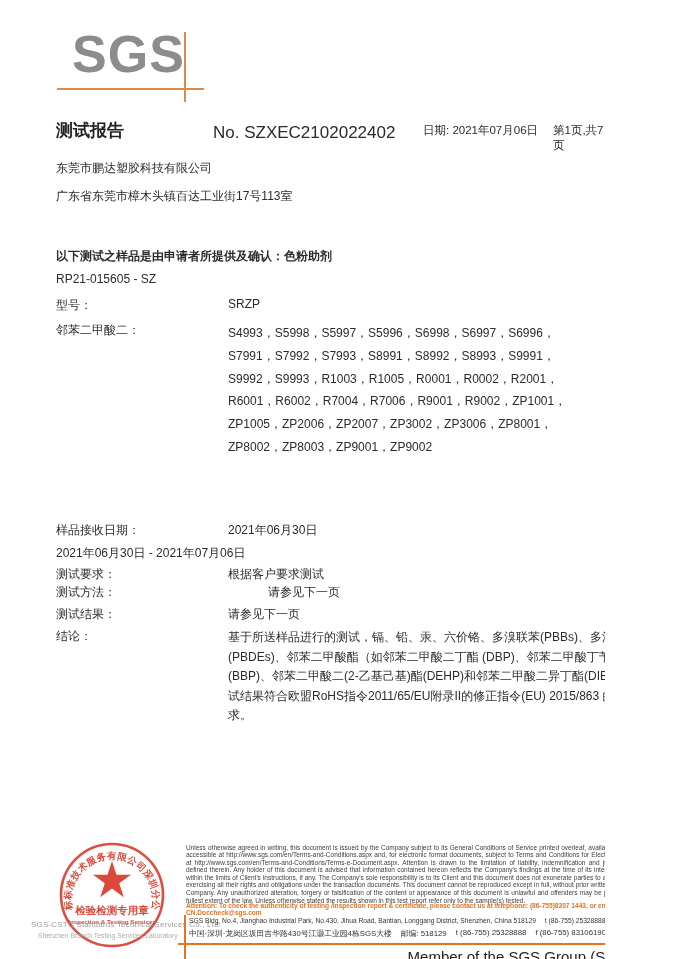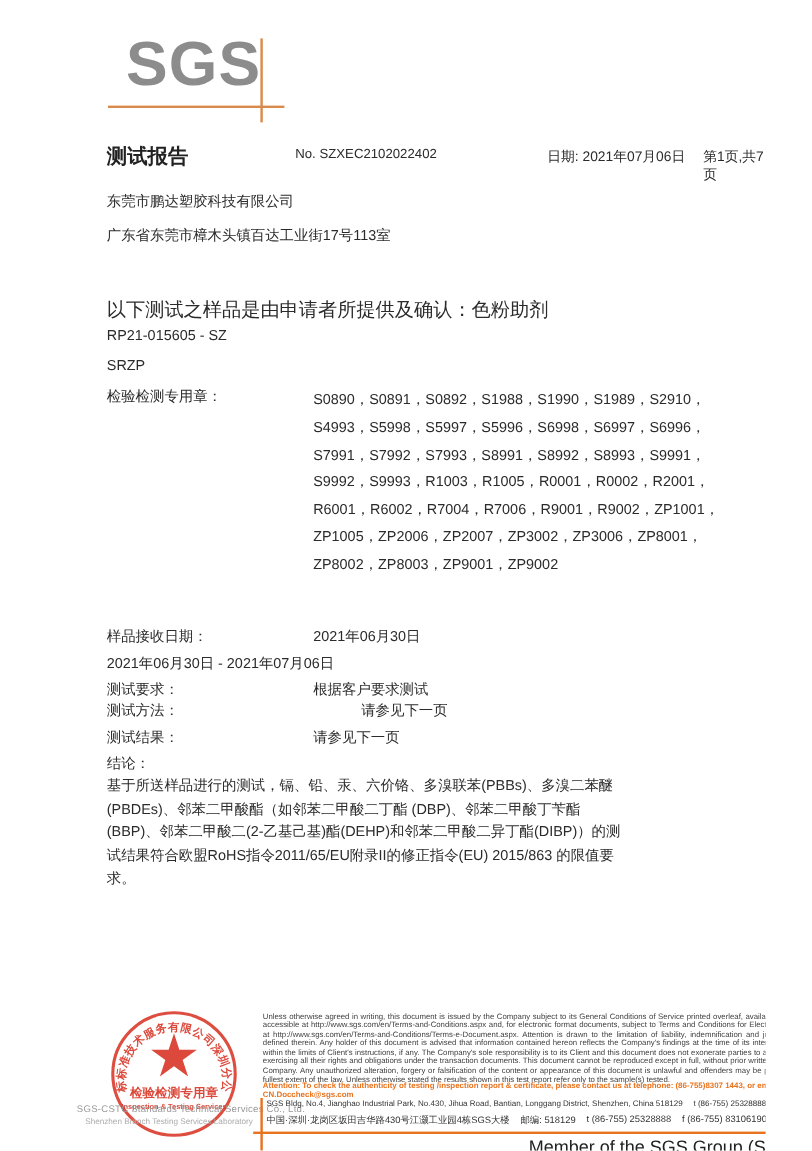--- a/index.html
+++ b/index.html
@@ -1,47 +1,47 @@
 <!DOCTYPE html>
 <html><head>
 <meta charset="utf-8">
 <style>
   html,body{margin:0;padding:0;background:#ffffff;}
   .page{
     position:relative;width:605px;height:959px;background:#ffffff;
     font-family:"Liberation Sans","DejaVu Sans",sans-serif;
-    color:#2b2b2b;overflow:hidden;margin-left:33px;
+    color:#2b2b2b;overflow:hidden;
   }
   
   .logo-text{
     position:absolute;left:72px;top:28px;
     font-family:"Liberation Sans",sans-serif;
     font-weight:700;font-size:52px;line-height:1;
     color:#8c8c8c;letter-spacing:1px;
   }
   .logo-hline{position:absolute;left:57px;top:88px;width:147px;height:2px;background:#d98a4d;}
   .logo-vline{position:absolute;left:184px;top:32px;width:2px;height:70px;background:#d98a4d;}
   
   .title{position:absolute;left:56px;top:119px;font-size:17px;font-weight:700;color:#222;text-align:center;}
-  .report-no{position:absolute;left:213px;top:123px;font-size:11px;}
+  .report-no{position:absolute;left:213px;top:123px;font-size:17px;}
   .report-date{position:absolute;left:423px;top:123px;font-size:11.5px;}
   .page-info{position:absolute;left:553px;top:123px;font-size:11.5px;}
   .company-name{position:absolute;left:56px;top:160px;font-size:12px;}
   .company-address{position:absolute;left:56px;top:188px;font-size:12px;}
   
-  .intro{position:absolute;left:56px;top:248px;font-size:16px;}
+  .intro{position:absolute;left:56px;top:248px;font-size:12px;font-weight:bold;}
   .row{position:absolute;left:56px;display:flex;font-size:12px;}
   .row .lbl{width:172px;flex:none;}
   .row .val{flex:1;}
   .r-job{top:272px;} .r-model{top:297px;}
   .r-refs{top:322px;}
   .ref-lines div{line-height:22.8px;}
   .r-received{top:522px;align-items:flex-end;} .r-period{top:545px;} .r-req{top:566px;}
   .r-method{top:584px;gap:40px;} .r-result{top:606px;}
-  .r-conclusion{top:628px;flex-direction:column;}
+  .r-conclusion{top:628px;}
   .r-conclusion .val{width:428px;line-height:19.5px;}
   
   .stamp{position:absolute;left:46px;top:840px;width:132px;height:112px;}
   .org-en1{position:absolute;left:31px;top:920px;font-size:8px;color:#9b9b9b;letter-spacing:0.2px;}
   .org-en2{position:absolute;left:38px;top:932px;font-size:6.8px;color:#ababab;}
   .disclaimer{
     position:absolute;left:186px;top:837px;width:469px;
     font-size:6.5px;line-height:7.6px;text-align:justify;color:#3d3d3d;
   }
   .attention{
@@ -70,27 +70,27 @@
   <div class="company-name">东莞市鹏达塑胶科技有限公司</div>
   <div class="company-address">广东省东莞市樟木头镇百达工业街17号113室</div>
 
   <div class="intro">以下测试之样品是由申请者所提供及确认：色粉助剂</div>
 
   <div class="row r-job">
     <span class="val">RP21-015605 - SZ</span>
   </div>
 
   <div class="row r-model">
+    <span class="lbl">型号：</span>
     <span class="val">SRZP</span>
   </div>
 
   <div class="row r-refs">
-    <span class="lbl">检验检测专用章：</span>
+    <span class="lbl">邻苯二甲酸二：</span>
     <span class="val ref-lines">
-      <div>S0890，S0891，S0892，S1988，S1990，S1989，S2910，</div>
       <div>S4993，S5998，S5997，S5996，S6998，S6997，S6996，</div>
       <div>S7991，S7992，S7993，S8991，S8992，S8993，S9991，</div>
       <div>S9992，S9993，R1003，R1005，R0001，R0002，R2001，</div>
       <div>R6001，R6002，R7004，R7006，R9001，R9002，ZP1001，</div>
       <div>ZP1005，ZP2006，ZP2007，ZP3002，ZP3006，ZP8001，</div>
       <div>ZP8002，ZP8003，ZP9001，ZP9002</div>
     </span>
   </div>
 
   <div class="row r-received">

